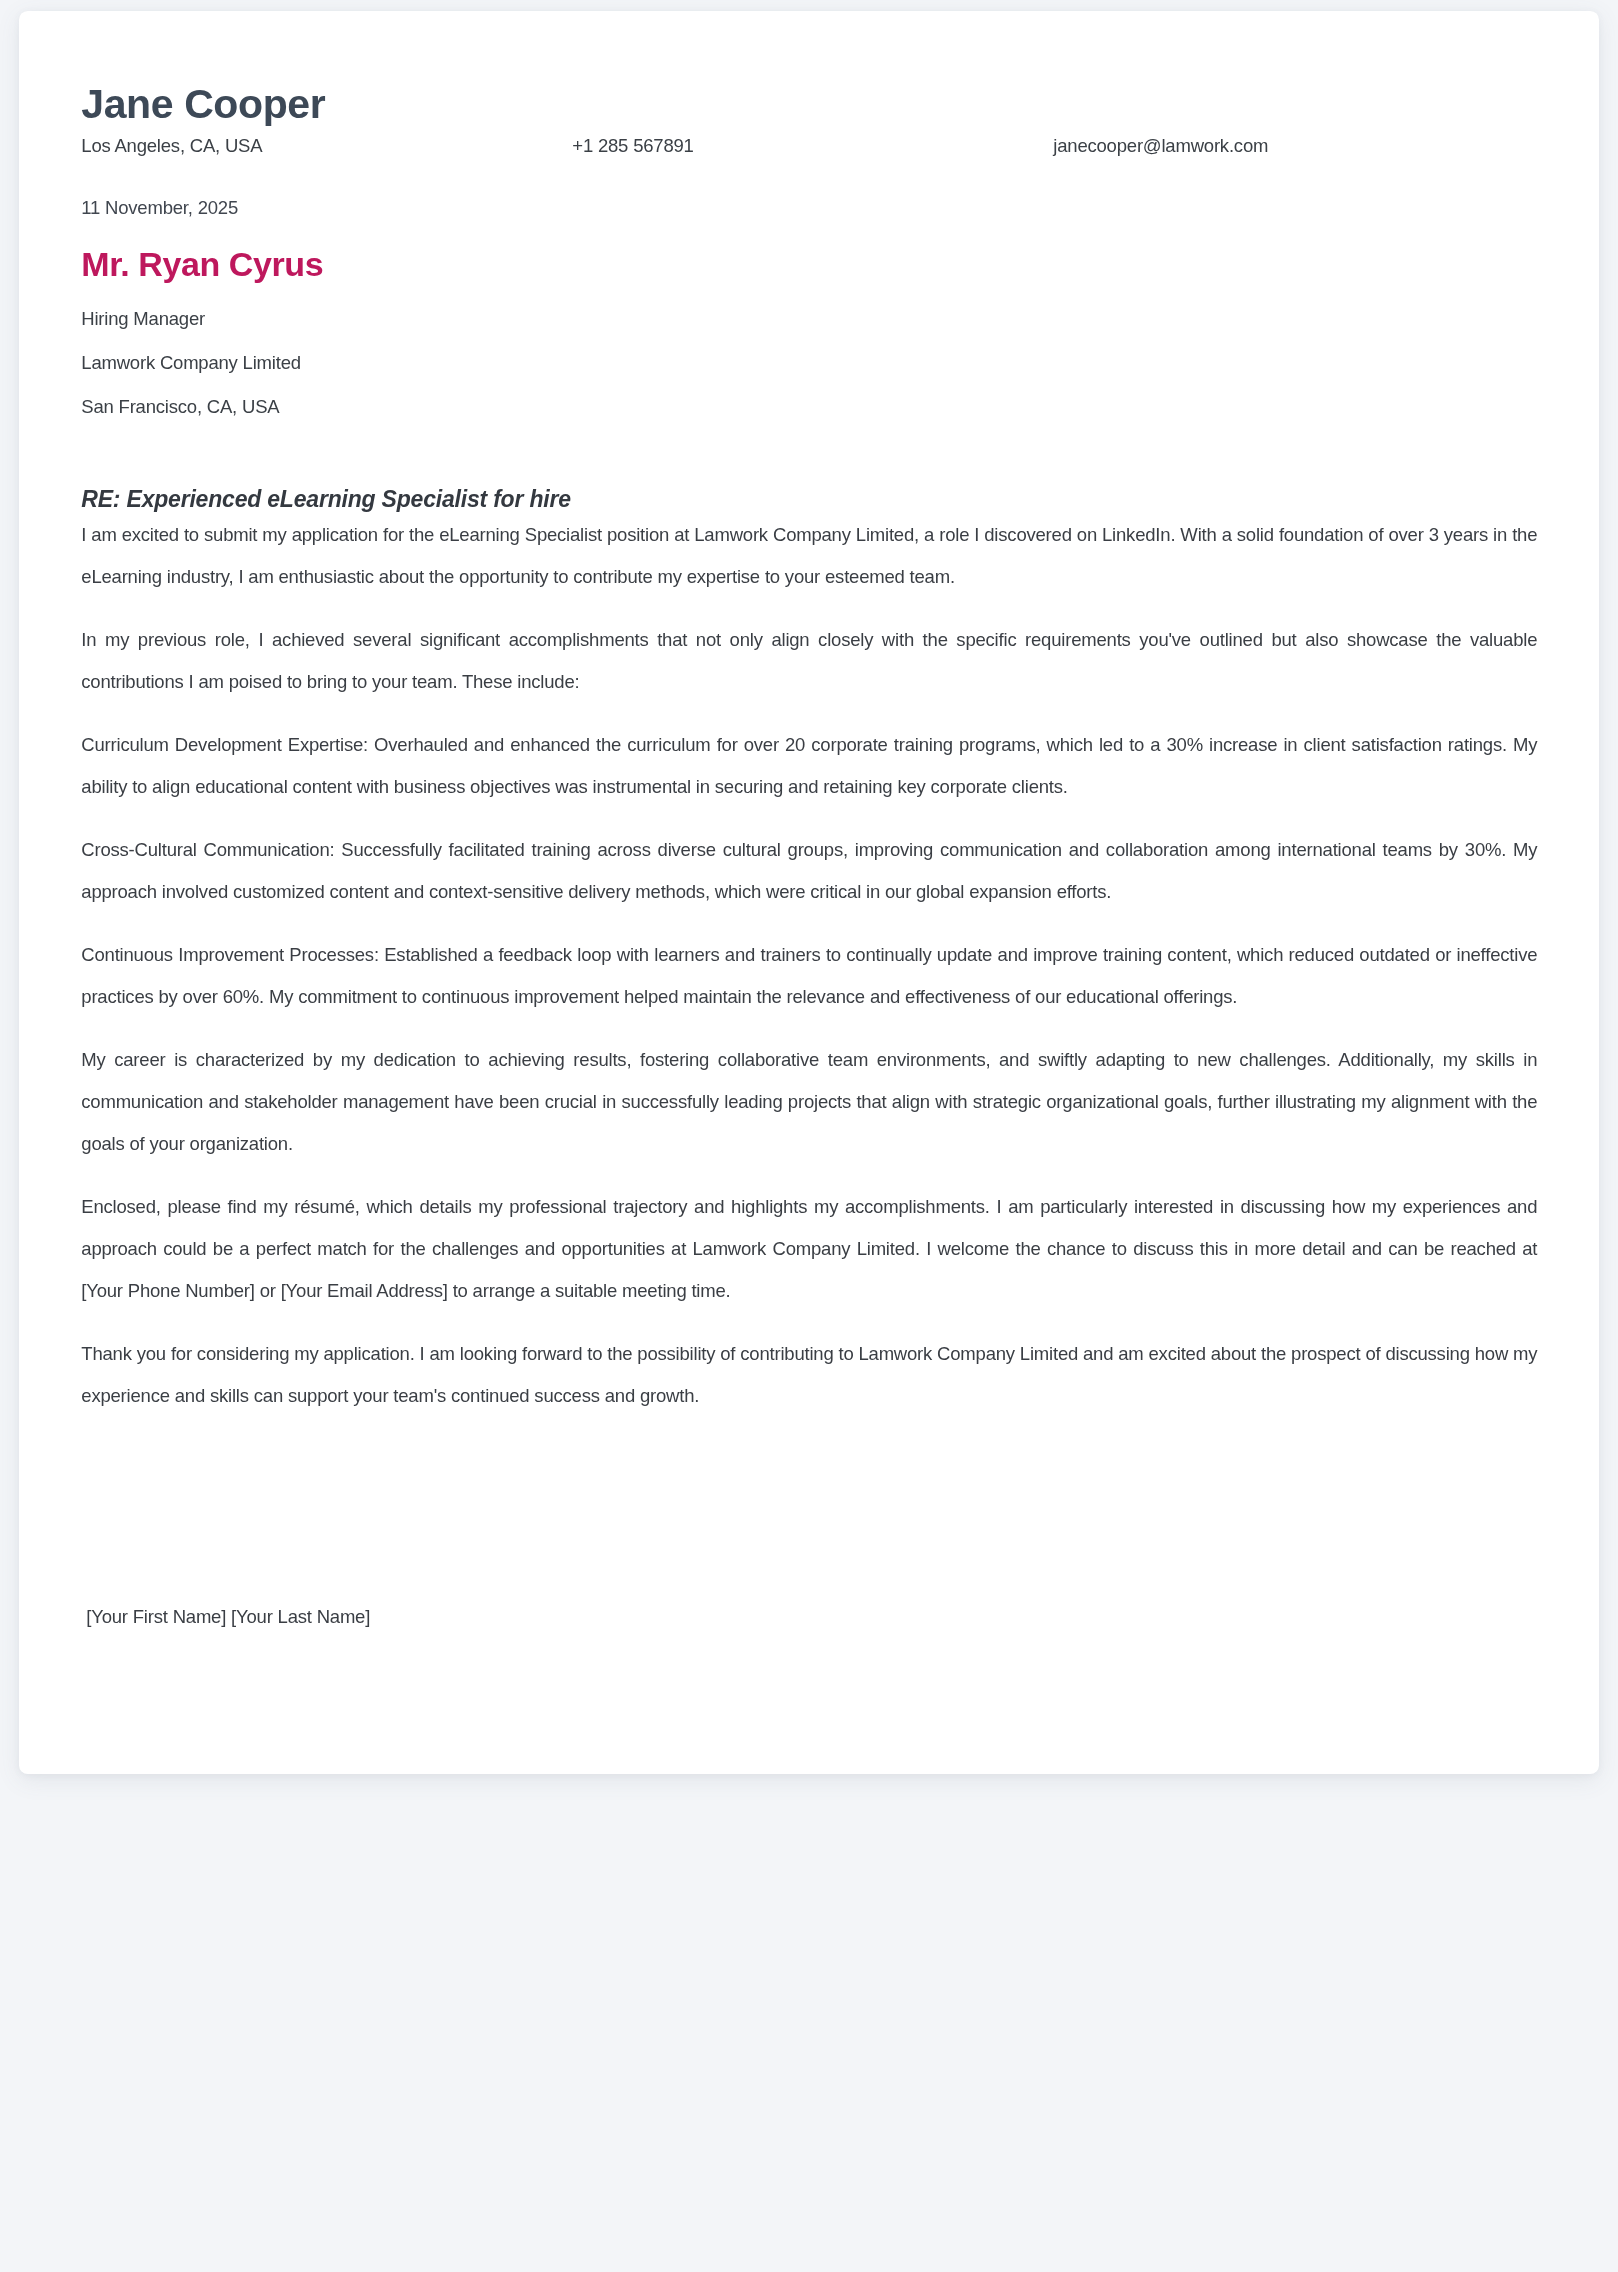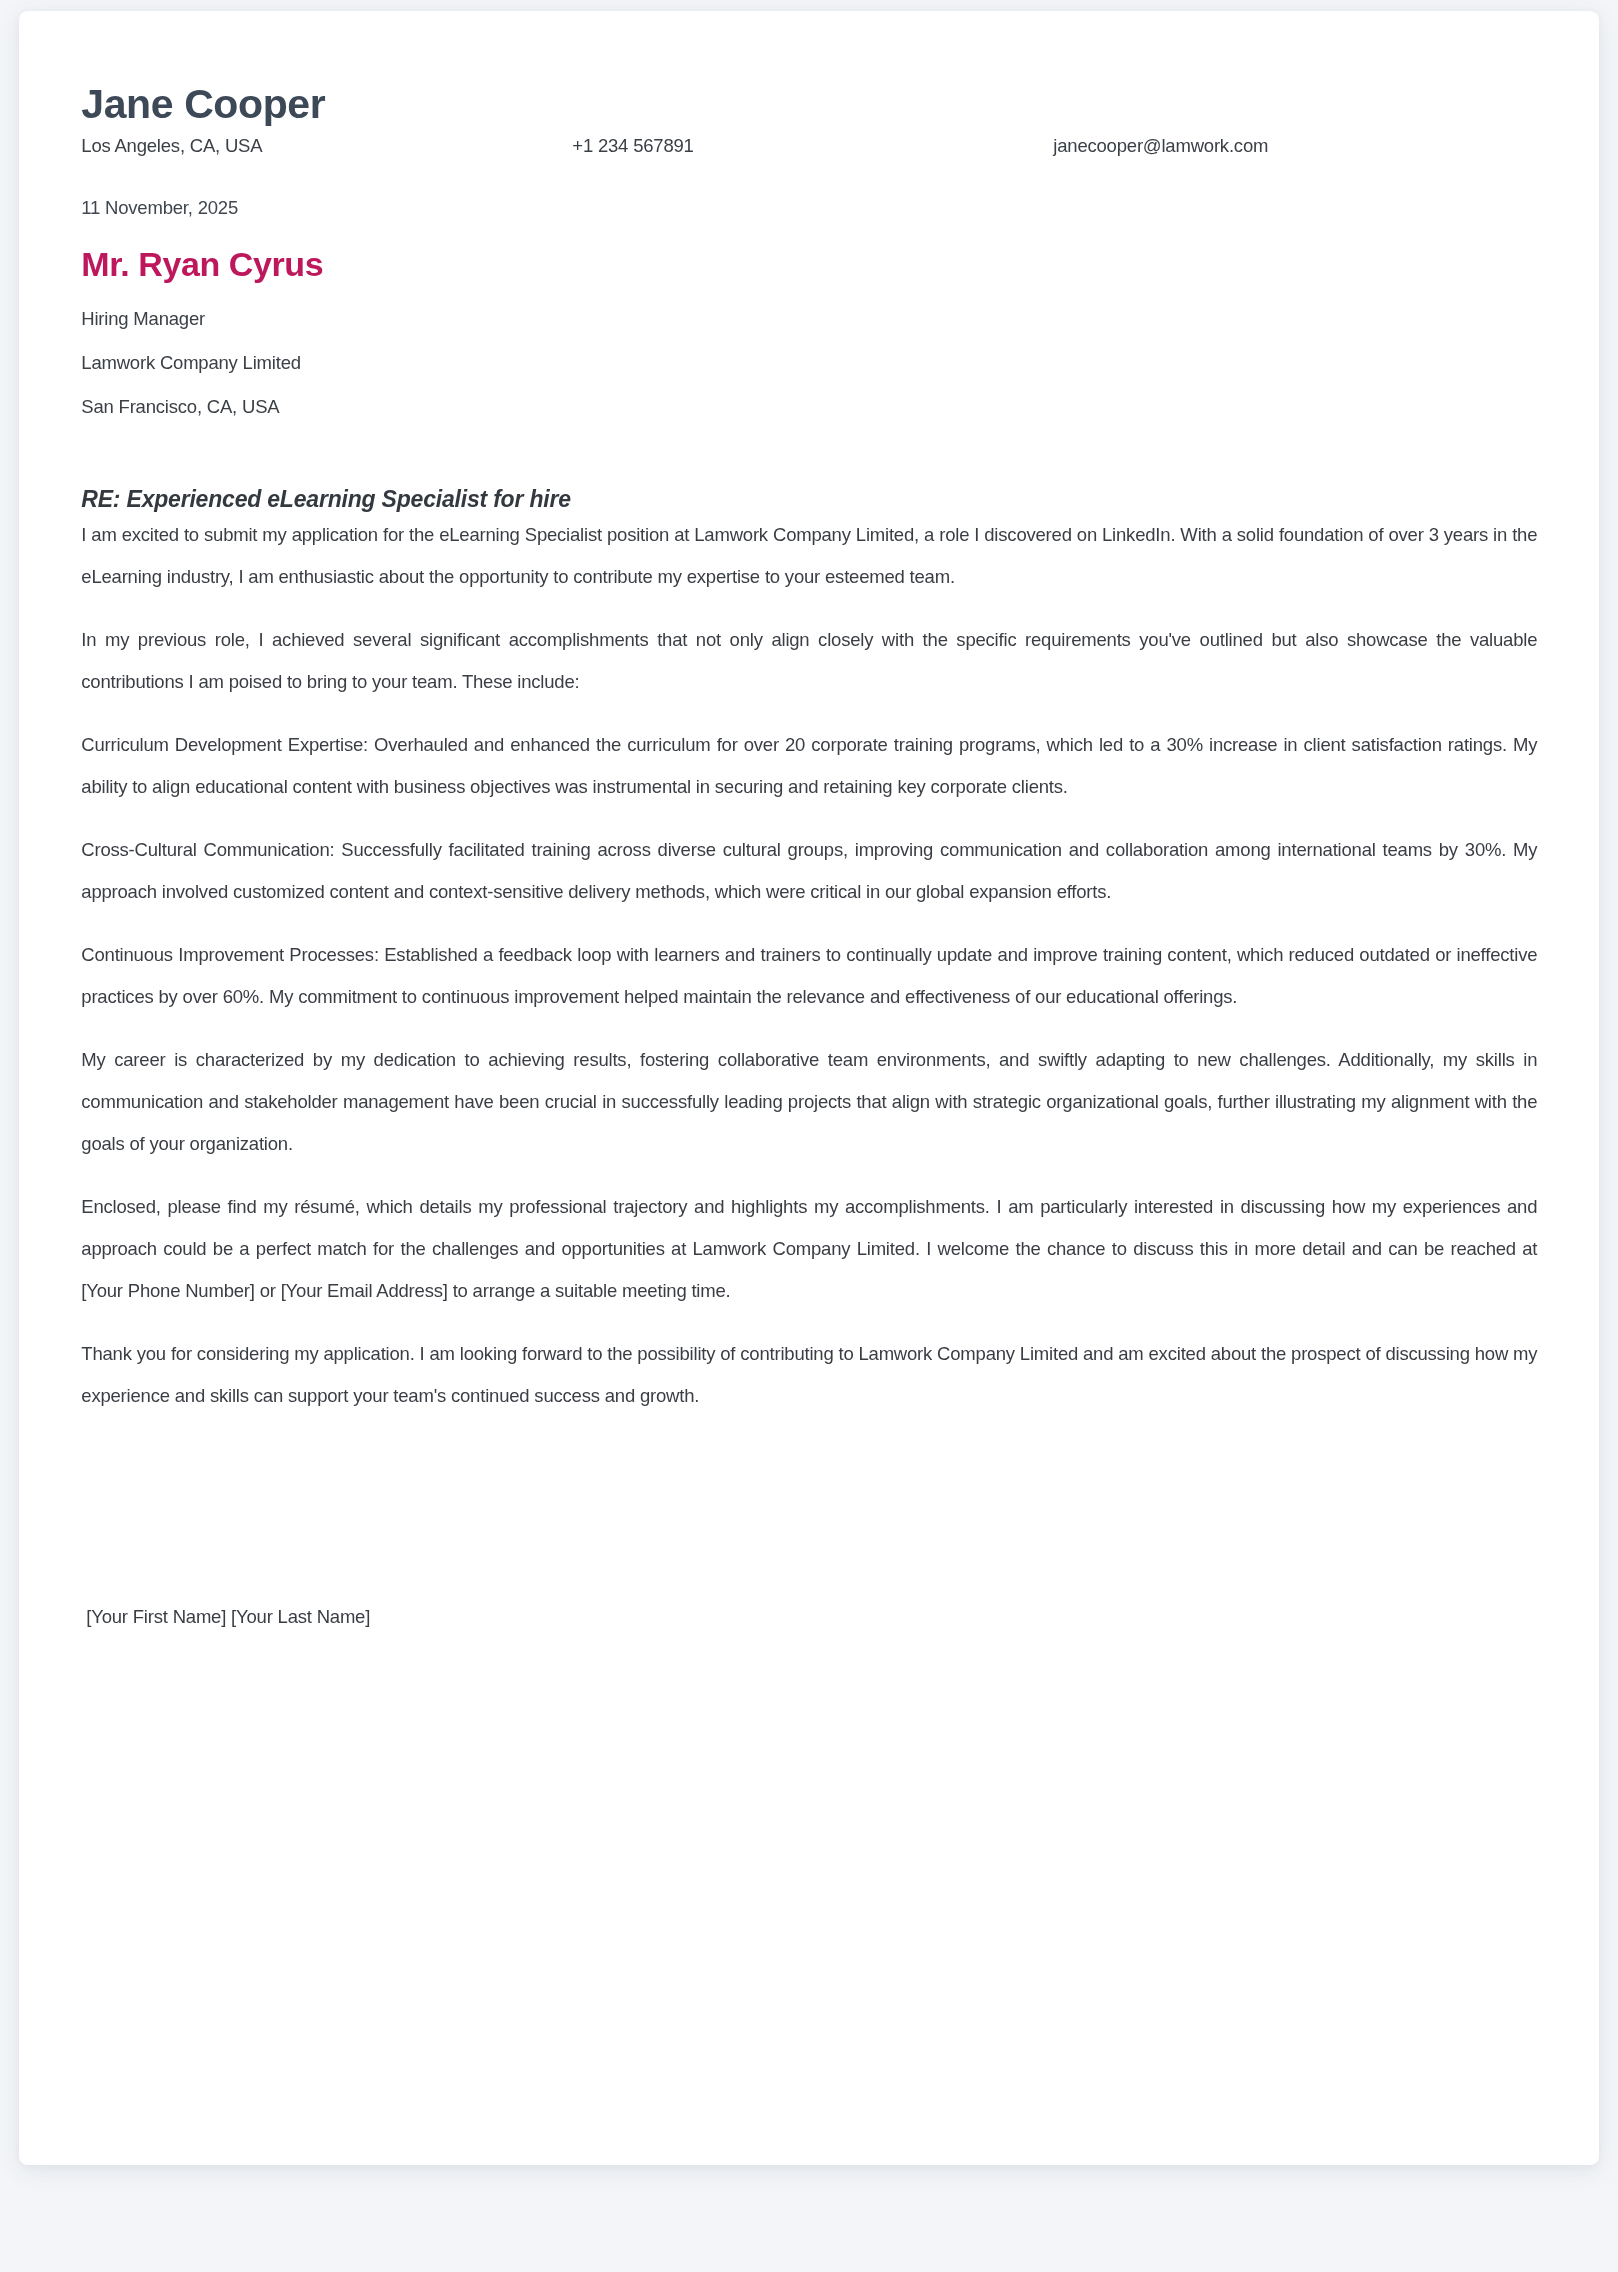--- a/index.html
+++ b/index.html
@@ -9,21 +9,21 @@
     width: 1618px;
     height: 2273px;
     background: #f3f5f8;
     font-family: "Liberation Sans", sans-serif;
   }
   .page {
     position: absolute;
     left: 19.3px;
     top: 10.6px;
     width: 1580px;
-    height: 2154px;
+    height: 1763px;
     background: #ffffff;
     border-radius: 8.8px;
     box-shadow: 0 5.3px 23px rgba(90, 100, 120, 0.10), 0 1.8px 7px rgba(90, 100, 120, 0.06);
     padding: 0 62px;
     overflow: hidden;
   }
   .sender-name {
     margin: 70px 0 0 0;
     font-size: 41px;
     line-height: 47px;
@@ -109,21 +109,21 @@
 </style>
 </head>
 <body>
 
 <div class="page">
 
   <header>
     <h1 class="sender-name">Jane Cooper</h1>
     <div class="contact-row">
       <span>Los Angeles, CA, USA</span>
-      <span>+1 234 567891</span>
+      <span>+1 285 567891</span>
       <span>janecooper@lamwork.com</span>
     </div>
   </header>
 
   <div class="date-line">11 November, 2025</div>
 
   <section>
     <h2 class="recipient-name">Mr. Ryan Cyrus</h2>
     <div class="recipient-lines">
       <p>Hiring Manager</p>

